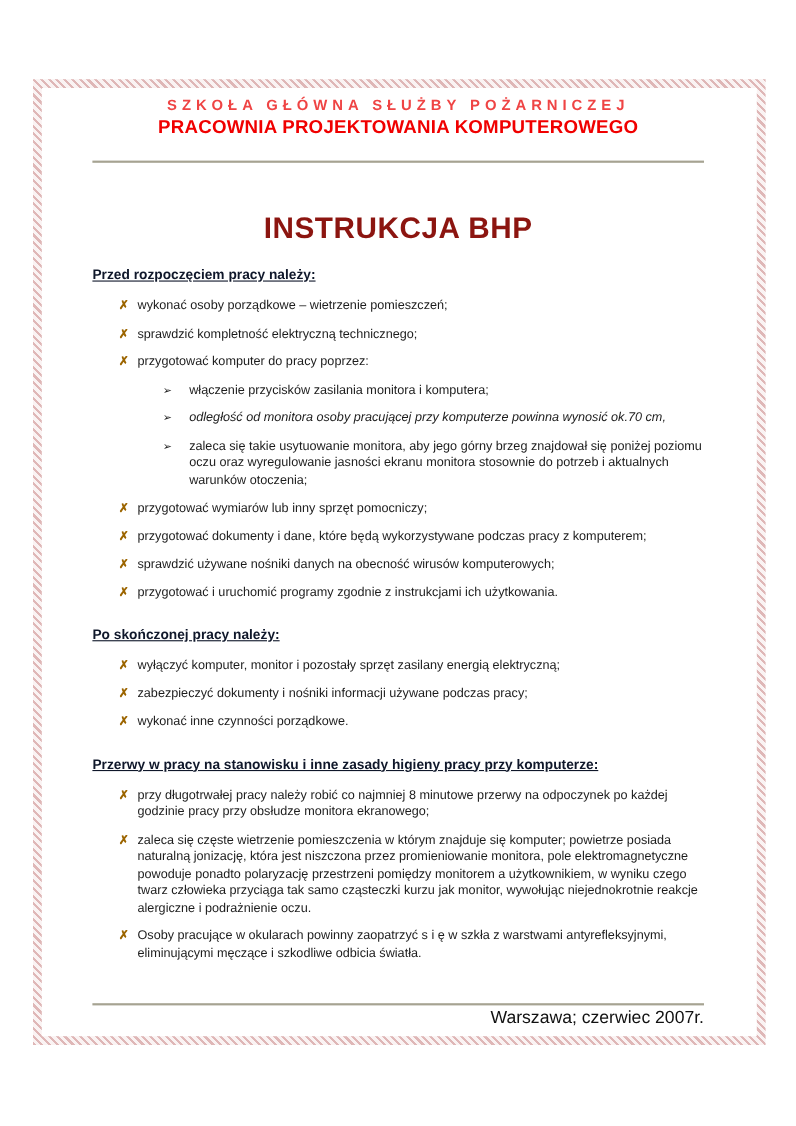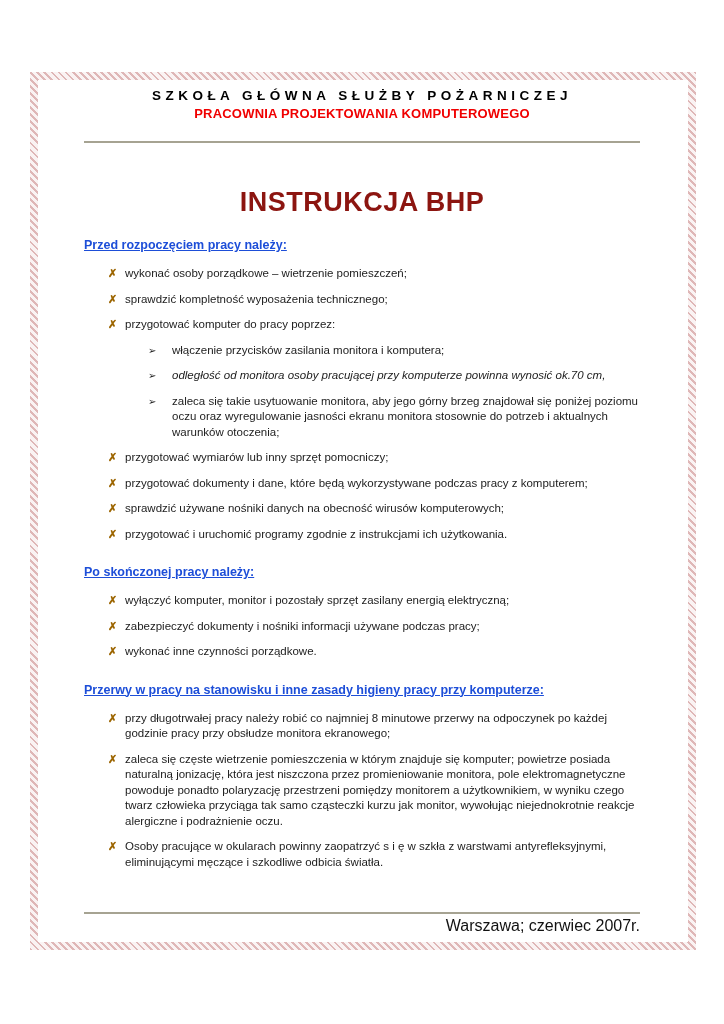--- a/index.html
+++ b/index.html
@@ -21,26 +21,26 @@
     position: relative;
     background: #ffffff;
     width: 100%; height: 100%;
     padding: 8px 48px 0 46px;
   }
   .inst {
     text-align: center;
     font-weight: bold;
     font-size: 13.5px;
     letter-spacing: 4.5px;
-    color: #000000;
+    color: #ef4444;
   }
   .dept {
     text-align: center;
     font-weight: bold;
-    font-size: 13px;
+    font-size: 17px;
     letter-spacing: 0.2px;
     color: #f00000;
     margin-top: 3px;
   }
   .rule {
     border-top: 2px solid #a6a392;
     margin-top: 20px;
   }
   .doc-title {
     text-align: center;
@@ -50,21 +50,21 @@
     color: #8c1510;
     margin-top: 44px;
   }
   .section { margin-top: 23px; }
   .section:first-of-type { margin-top: 20px; }
   .section-heading {
     font-weight: bold;
     font-size: 12.5px;
     text-decoration: underline;
     margin-bottom: 14px;
-    color: #1d4ed8;
+    color: #0f172a;
   }
   .item {
     display: flex;
     margin-left: 24px;
     margin-bottom: 10px;
     font-size: 11.5px;
     line-height: 15.5px;
   }
   .bullet {
     flex: none;
@@ -116,21 +116,21 @@
 
     <div id="sections-root">
         <section class="section">
           <div class="section-heading">Przed rozpoczęciem pracy należy:</div>
           <div class="item">
             <span class="bullet">✗</span>
             <div class="item-text"><span>wykonać osoby porządkowe – wietrzenie pomieszczeń;</span></div>
           </div>
           <div class="item">
             <span class="bullet">✗</span>
-            <div class="item-text"><span>sprawdzić kompletność wyposażenia technicznego;</span></div>
+            <div class="item-text"><span>sprawdzić kompletność elektryczną technicznego;</span></div>
           </div>
           <div class="item">
             <span class="bullet">✗</span>
             <div class="item-text"><span>przygotować komputer do pracy poprzez:</span></div>
           </div>
           <div class="subitem">
             <span class="arrow">➢</span>
             <div class="item-text"><span>włączenie przycisków zasilania monitora i komputera;</span></div>
           </div>
           <div class="subitem">

